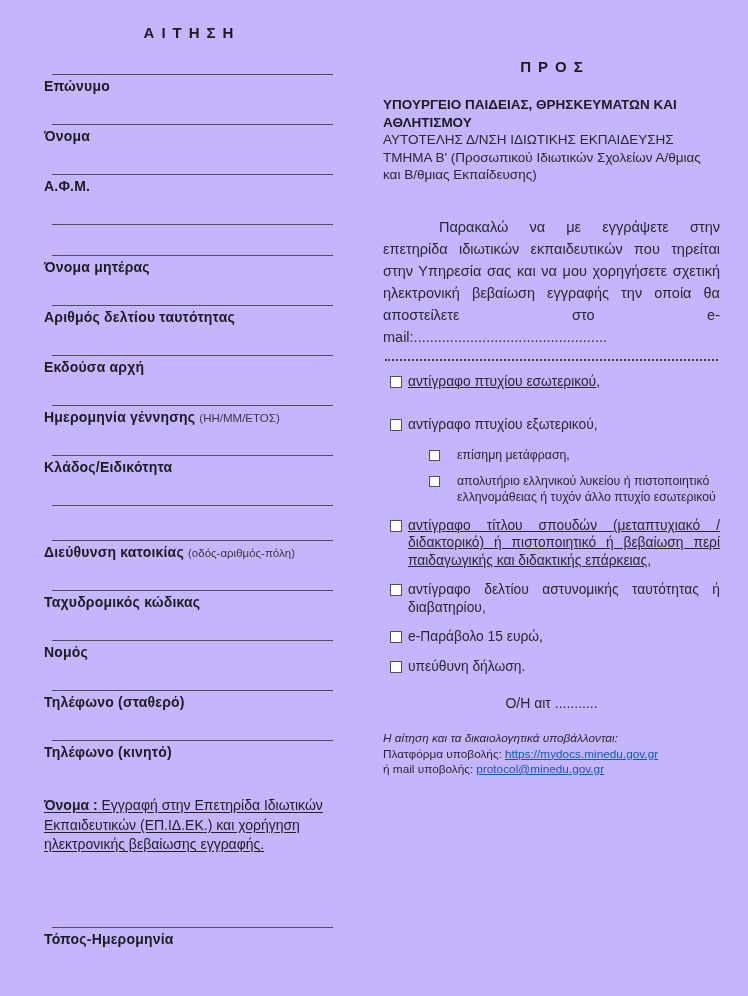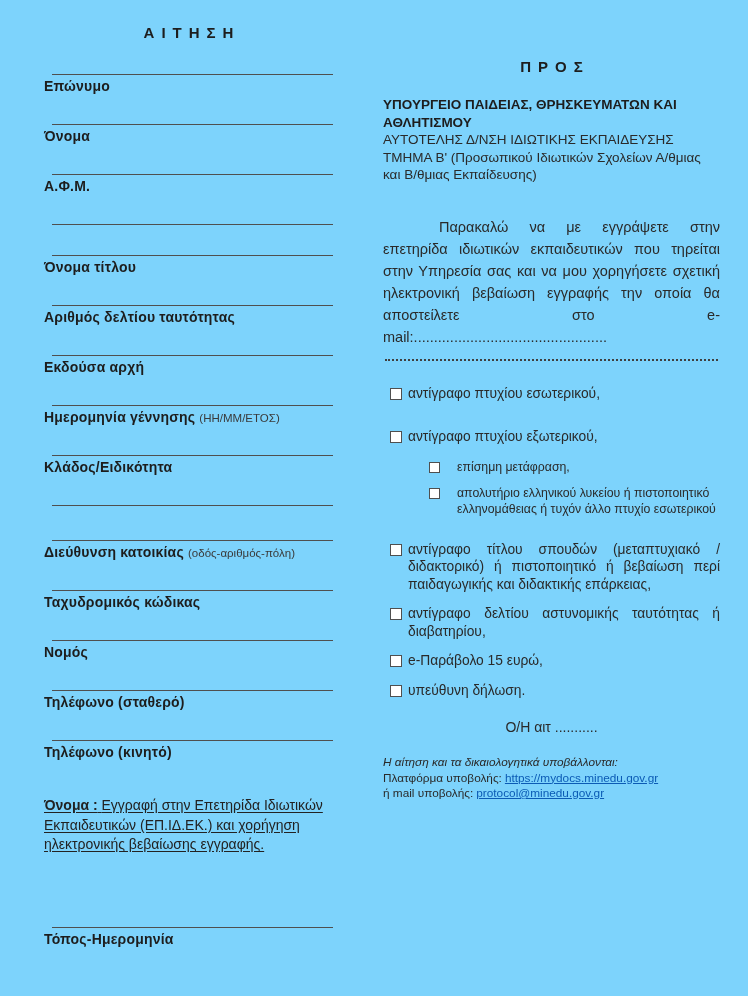--- a/index.html
+++ b/index.html
@@ -1,16 +1,16 @@
 <!DOCTYPE html>
 <html><head>
 <meta charset="utf-8">
 <style>
   html,body {margin:0; padding:0; background:#ffffff;}
-  .page {position:relative; width:748px; height:996px; background:#7dd3fc;
+  .page {position:relative; width:748px; height:996px; background:#c4b5fd;
          font-family:"Liberation Sans", sans-serif; color:#222; overflow:hidden;}
 
   
   .col-left {position:absolute; left:44px; top:0; width:289px;}
   .doc-title {text-align:center; font-weight:bold; font-size:15px;
               letter-spacing:7px; padding-left:7px; margin-top:24px; color:#1d1d1d;}
   .field {margin-top:30px;}
   .field.f-first {margin-top:33px;}
   .field.f-after-blank {margin-top:34px;}
   .wline {border-top:1.5px solid #4f4f4f; margin-left:8px; height:0;}
@@ -30,21 +30,21 @@
   .bodyp {margin-top:32px; text-align:justify; text-indent:56px;
           font-size:14.5px; line-height:22px; color:#2a2a2a; overflow-wrap:anywhere;}
   .dots-row {border-bottom:2.5px dotted #3f3f3f; height:9px; margin:2px 2px 0 2px;}
   .bodyp2 {margin-top:24px; text-align:justify; text-indent:56px;
            font-size:14.5px; line-height:21px; color:#2a2a2a;}
   .check-item {position:relative; padding-left:25px; text-align:justify;
                font-size:13.8px; line-height:17.5px; color:#2a2a2a;}
   .check-item .cbox {position:absolute; left:7px; top:3px; width:10px; height:10px;
                      border:1.3px solid #4f4f4f; background:#fff;}
   .mt-lg {margin-top:26px;}
-  .mt-md {margin-top:24px;}
+  .mt-md {margin-top:12px;text-decoration:underline;}
   .mt-sm {margin-top:12px;}
   .sub-item {position:relative; padding-left:74px; font-size:12.3px;
              line-height:16px; color:#2a2a2a; margin-top:10px; text-align:left;}
   .sub-item.first {margin-top:13px;}
   .sub-item .cbox2 {position:absolute; left:46px; top:3px; width:9px; height:9px;
                     border:1.2px solid #4f4f4f; background:#fff;}
   .signature {margin-top:20px; text-align:center; font-size:14px; color:#2a2a2a;}
   .footer {margin-top:20px; font-size:11.8px; line-height:15.5px; color:#2a2a2a;}
   .footer .it {font-style:italic;}
   .link {color:#0b5bb5; text-decoration:underline; cursor:pointer; margin-left:3px;}
@@ -67,21 +67,21 @@
     </div>
     <div class="field">
       <div class="wline"></div>
       <div class="flabel"><span>Α.Φ.Μ.</span></div>
     </div>
     <div class="field">
       <div class="wline"></div>
     </div>
     <div class="field">
       <div class="wline"></div>
-      <div class="flabel"><span>Όνομα τίτλου</span></div>
+      <div class="flabel"><span>Όνομα μητέρας</span></div>
     </div>
     <div class="field">
       <div class="wline"></div>
       <div class="flabel"><span>Αριθμός δελτίου ταυτότητας</span></div>
     </div>
     <div class="field">
       <div class="wline"></div>
       <div class="flabel"><span>Εκδούσα αρχή</span></div>
     </div>
     <div class="field">

